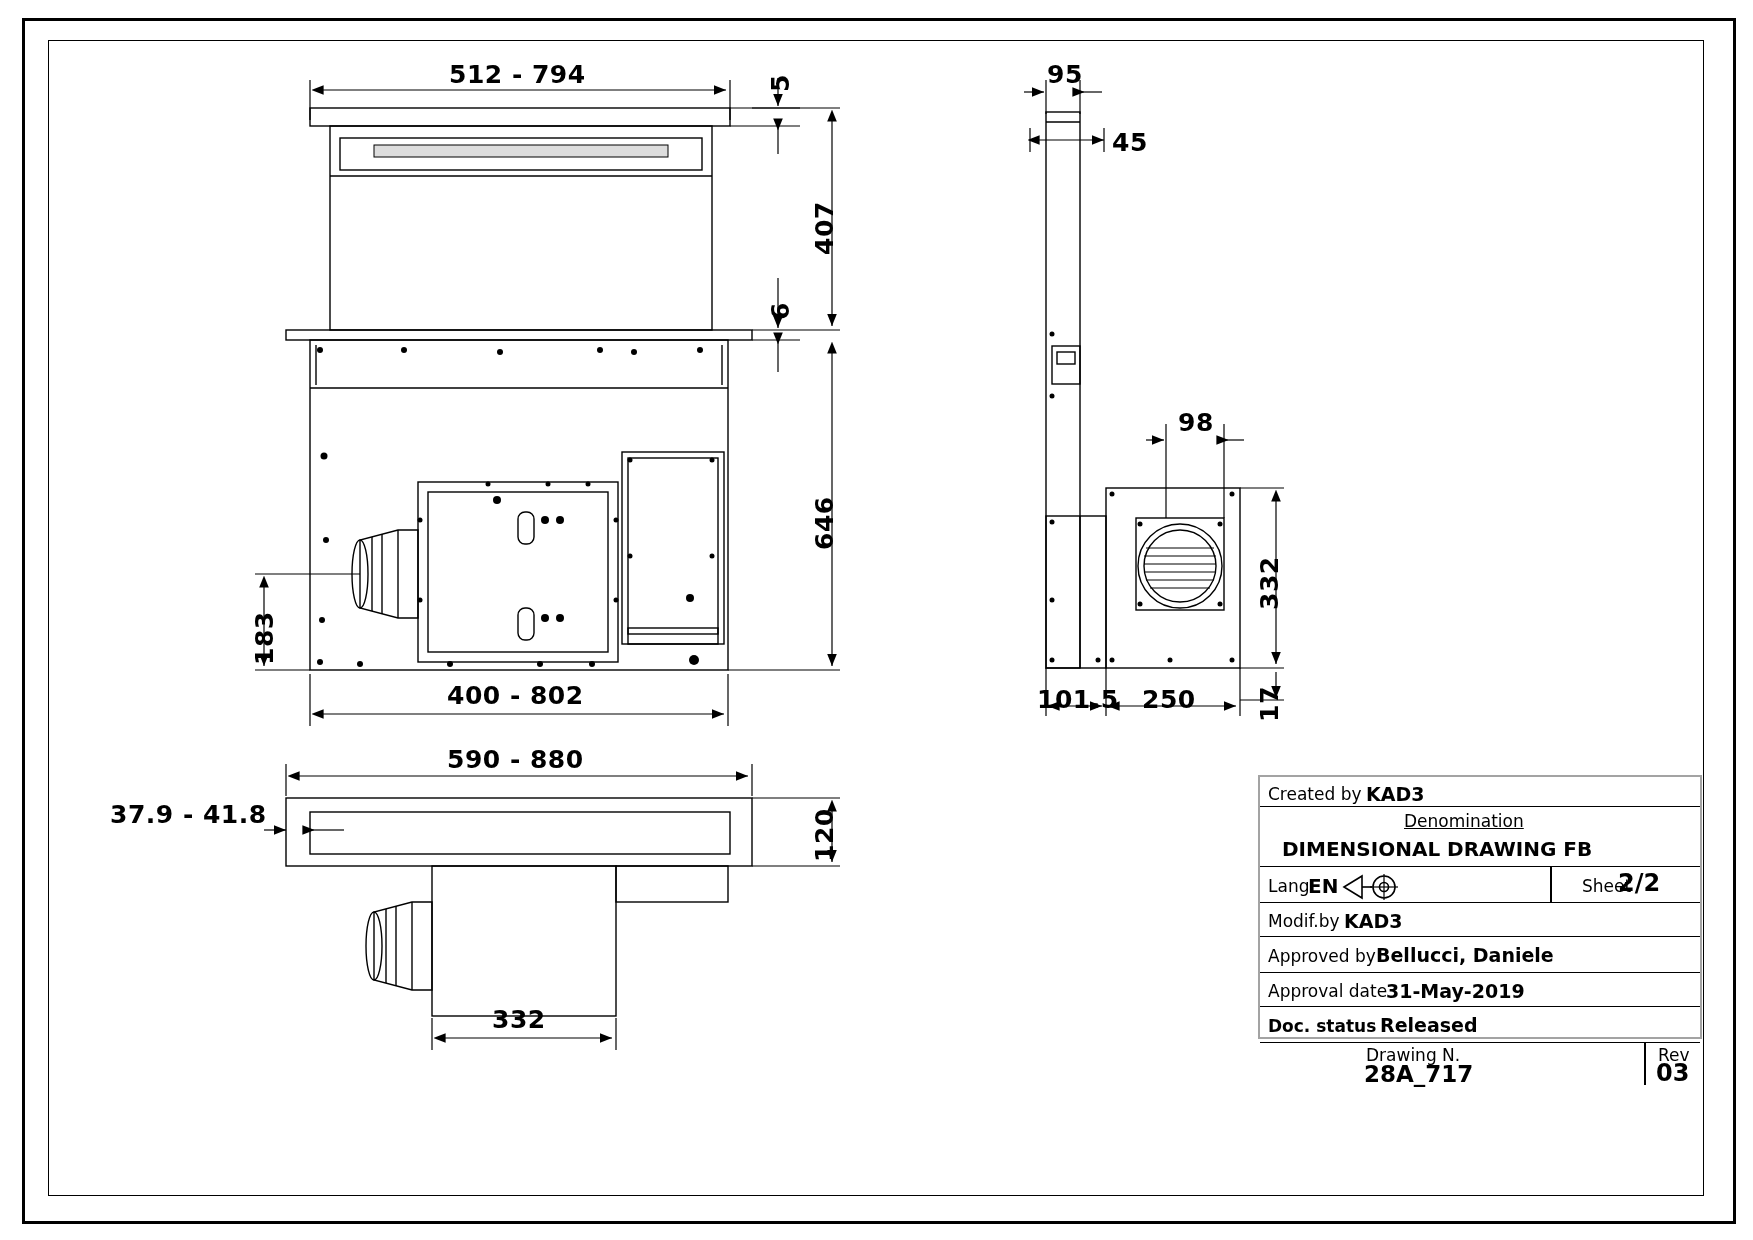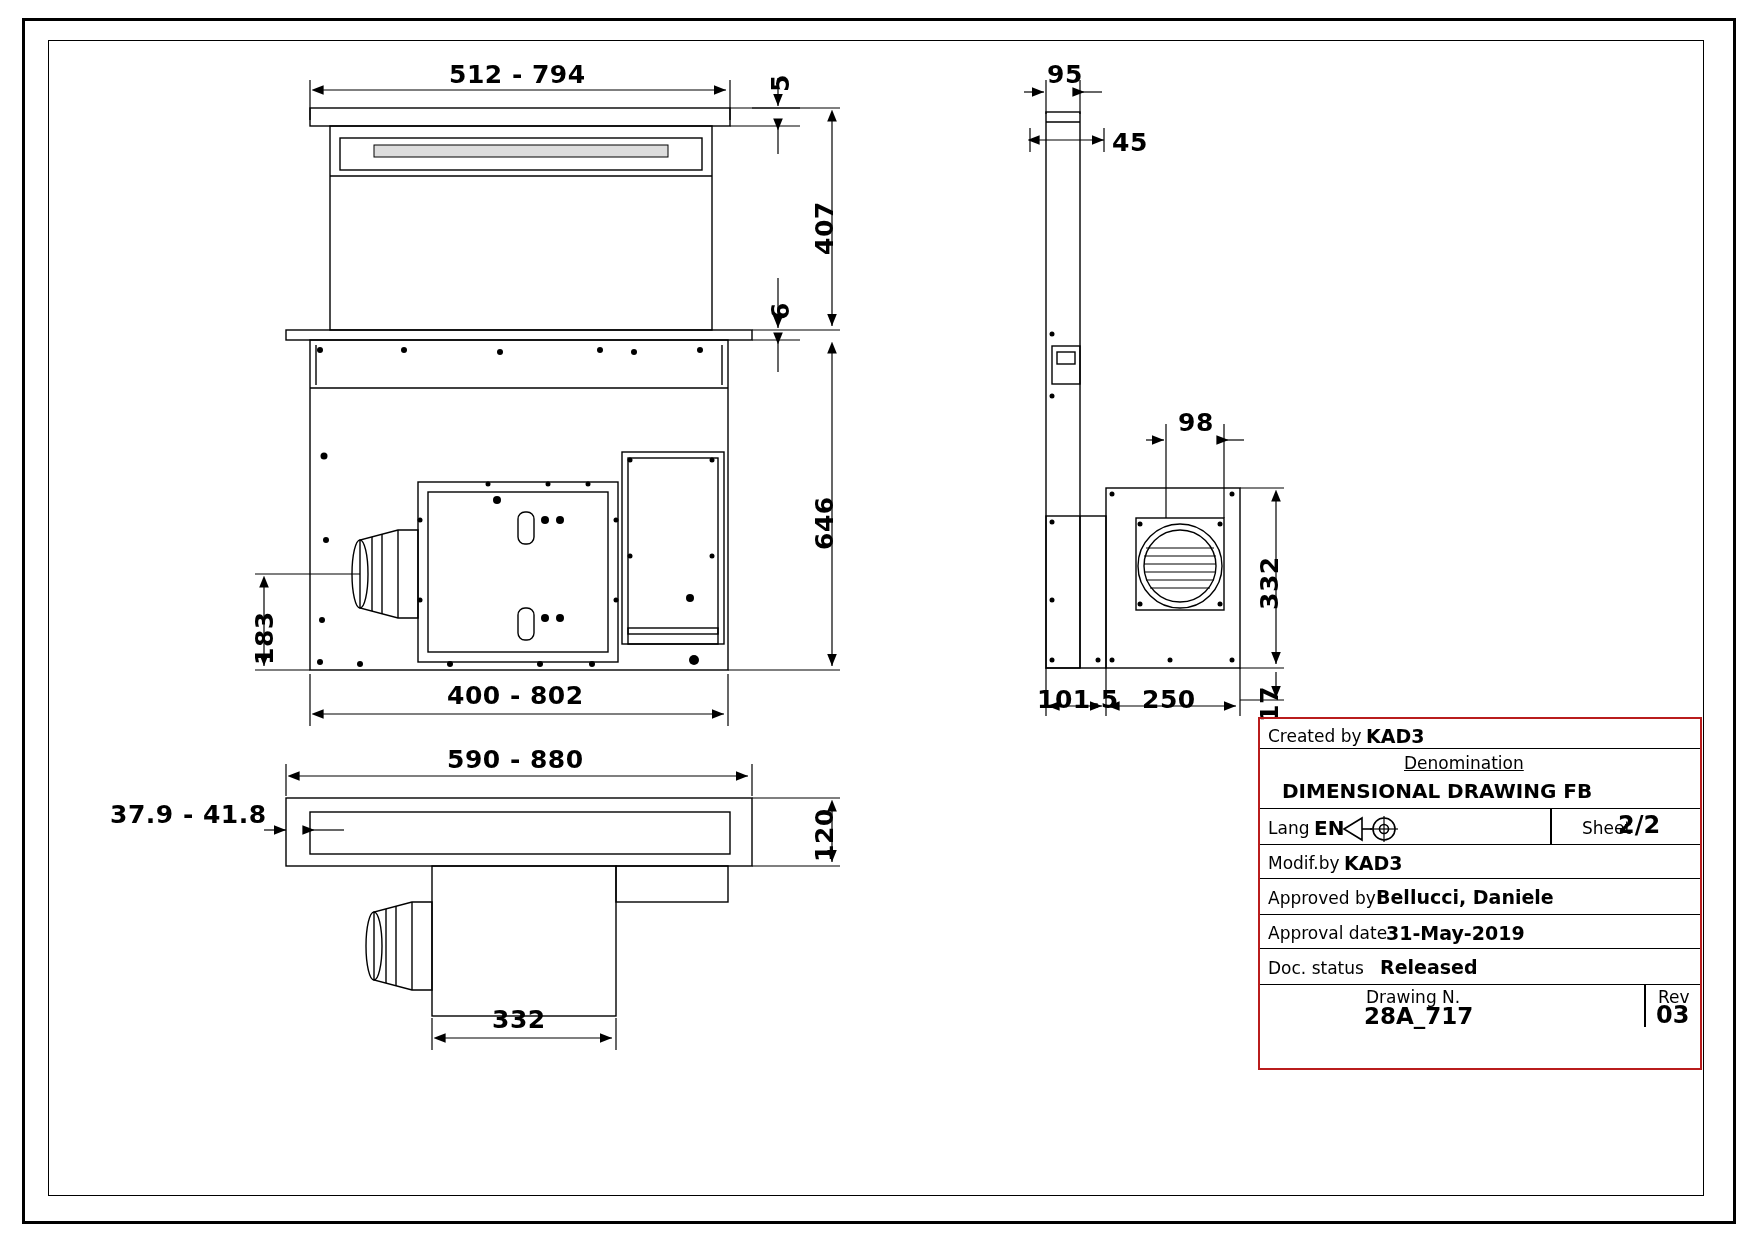--- a/index.html
+++ b/index.html
@@ -6,21 +6,21 @@
   body{width:1753px;height:1240px;font-family:"DejaVu Sans",sans-serif;color:#000;overflow:hidden;}
   #sheet{position:relative;width:1753px;height:1240px;}
   .frame-outer{position:absolute;left:22px;top:18px;width:1708px;height:1200px;border:3px solid #000;}
   .frame-inner{position:absolute;left:48px;top:40px;width:1654px;height:1154px;border:1.5px solid #000;}
 
   .ln{position:absolute;background:#000;} .v1{width:1px;}
   .dim{position:absolute;font-size:25px;font-weight:bold;letter-spacing:.5px;font-family:"DejaVu Sans",sans-serif;white-space:nowrap;}
   svg.ov{position:absolute;left:0;top:0;width:1753px;height:1240px;pointer-events:none;}
 
   
-  #tb{position:absolute;left:1258px;top:717px;width:444px;height:353px;border:2px solid #b91c1c;box-sizing:border-box;}
+  #tb{position:absolute;left:1258px;top:775px;width:444px;height:264px;border:2px solid #a3a3a3;box-sizing:border-box;}
   .tbrow{position:absolute;left:0;width:100%;border-bottom:1.5px solid #000;box-sizing:border-box;}
   .tbtxt{position:absolute;font-size:17px;font-family:"DejaVu Sans",sans-serif;}
   .tbbold{font-weight:bold;}
 </style>
 </head>
 <body>
 
 <div id="sheet">
 
   <div class="frame-outer"></div>
@@ -255,21 +255,21 @@
     <div class="tbrow" style="top:0;height:30px;"></div>
     <div class="tbtxt" style="left:8px;top:7px;">Created by</div>
     <div class="tbtxt tbbold" style="left:106px;top:6px;font-size:19px;">KAD3</div>
 
     <div class="tbrow" style="top:30px;height:60px;"></div>
     <div class="tbtxt" style="left:144px;top:34px;text-decoration:underline;">Denomination</div>
     <div class="tbtxt tbbold" style="left:14px;top:60px;font-size:20px;margin-left:8px;">DIMENSIONAL  DRAWING  FB</div>
 
     <div class="tbrow" style="top:90px;height:36px;"></div>
     <div class="tbtxt" style="left:8px;top:99px;">Lang</div>
-    <div class="tbtxt tbbold" style="left:48px;top:97px;font-size:20px;padding-left:6px;">EN</div>
+    <div class="tbtxt tbbold" style="left:48px;top:97px;font-size:20px;">EN</div>
     <svg style="position:absolute;left:82px;top:96px;width:66px;height:28px;" viewBox="0 0 66 28">
       <path d="M2,14 L20,3 L20,25 Z" fill="none" stroke="#000" stroke-width="1.6"></path>
       <line x1="20" y1="14" x2="30" y2="14" stroke="#000" stroke-width="1.6"></line>
       <circle cx="42" cy="14" r="11" fill="none" stroke="#000" stroke-width="1.6"></circle>
       <circle cx="42" cy="14" r="4.5" fill="none" stroke="#000" stroke-width="1.6"></circle>
       <line x1="28" y1="14" x2="56" y2="14" stroke="#000" stroke-width="1.2"></line>
       <line x1="42" y1="1" x2="42" y2="27" stroke="#000" stroke-width="1.2"></line>
     </svg>
     <div class="ln v1" style="left:290px;top:90px;height:36px;background:#000;width:1.5px;"></div>
     <div class="tbtxt" style="left:298px;top:99px;margin-left:24px;">Sheet</div>
@@ -281,21 +281,21 @@
 
     <div class="tbrow" style="top:160px;height:36px;"></div>
     <div class="tbtxt" style="left:8px;top:169px;">Approved by</div>
     <div class="tbtxt tbbold" style="left:116px;top:167px;font-size:19px;">Bellucci, Daniele</div>
 
     <div class="tbrow" style="top:196px;height:34px;"></div>
     <div class="tbtxt" style="left:8px;top:204px;">Approval date</div>
     <div class="tbtxt tbbold" style="left:126px;top:203px;font-size:19px;">31-May-2019</div>
 
     <div class="tbrow" style="top:230px;height:36px;"></div>
-    <div class="tbtxt" style="left:8px;top:239px;">Doc. status</div>
+    <div class="tbtxt" style="left:8px;top:239px;font-weight:bold;">Doc. status</div>
     <div class="tbtxt tbbold" style="left:120px;top:237px;font-size:19px;">Released</div>
 
     <div class="ln v1" style="left:384px;top:266px;height:42px;background:#000;width:1.5px;"></div>
     <div class="tbtxt" style="left:106px;top:268px;">Drawing N.</div>
     <div class="tbtxt tbbold" style="left:104px;top:284px;font-size:23px;">28A_717</div>
     <div class="tbtxt" style="left:398px;top:268px;">Rev</div>
     <div class="tbtxt tbbold" style="left:396px;top:282px;font-size:24px;">03</div>
   </div>
 
 </div>

